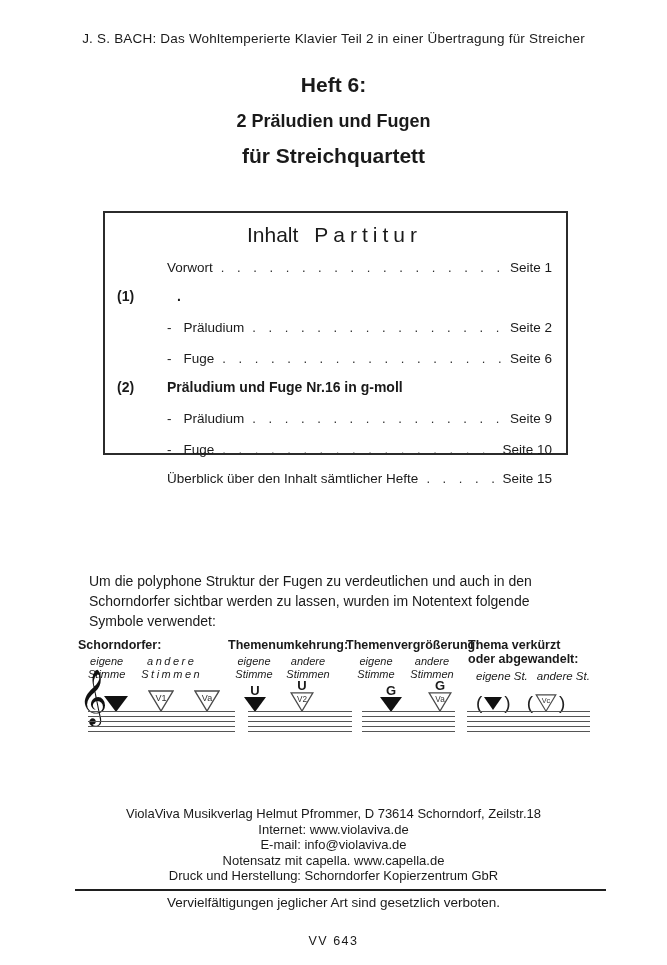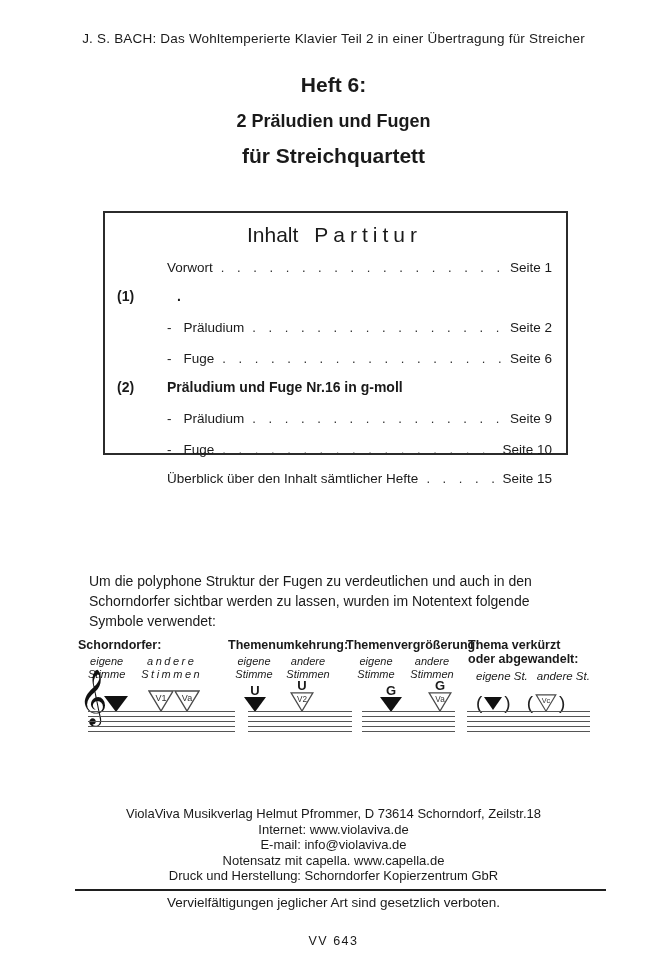--- a/index.html
+++ b/index.html
@@ -69,21 +69,21 @@
   .tri-filled {
     width: 0; height: 0;
     border-left: 12px solid transparent; border-right: 12px solid transparent;
     border-top: 16px solid #111;
   }
   .tri-filled.mid { border-left-width: 11px; border-right-width: 11px; border-top-width: 15px; }
   .tri-filled.small { border-left-width: 9px; border-right-width: 9px; border-top-width: 13px; }
   .tri-out { display: block; }
   .tri-out polygon { fill: #ffffff; stroke: #4a4a4a; stroke-width: 1.4; }
   .tri-out text { font-size: 9px; fill: #333; text-anchor: middle; font-family: "Liberation Sans", sans-serif; }
-  .pair { display: flex; gap: 0; align-items: flex-end; margin-top: 8px; }
+  .pair { display: flex; gap: 20px; align-items: flex-end; margin-top: 8px; }
   .c1 .lsyms { padding-left: 26px; } .c1 .pair { margin-left: 20px; }
   .c2 .lsyms { padding-left: 16px; } .c2 .sym + .sym { margin-left: 24px; }
   .c3 .lsyms { padding-left: 34px; } .c3 .sym + .sym { margin-left: 26px; }
   .c4 .lsyms { padding-left: 6px; }  .c4 .sym4 + .sym4 { margin-left: 12px; }
   .sym4 { display: flex; align-items: center; }
   .paren { font-size: 19px; color: #222; line-height: 18px; padding: 0 2px; }
 
   .staff-seg {
     position: absolute; top: 73px; height: 21px;
     background: repeating-linear-gradient(to bottom, #555 0px, #555 1px, transparent 1px, transparent 5px);

